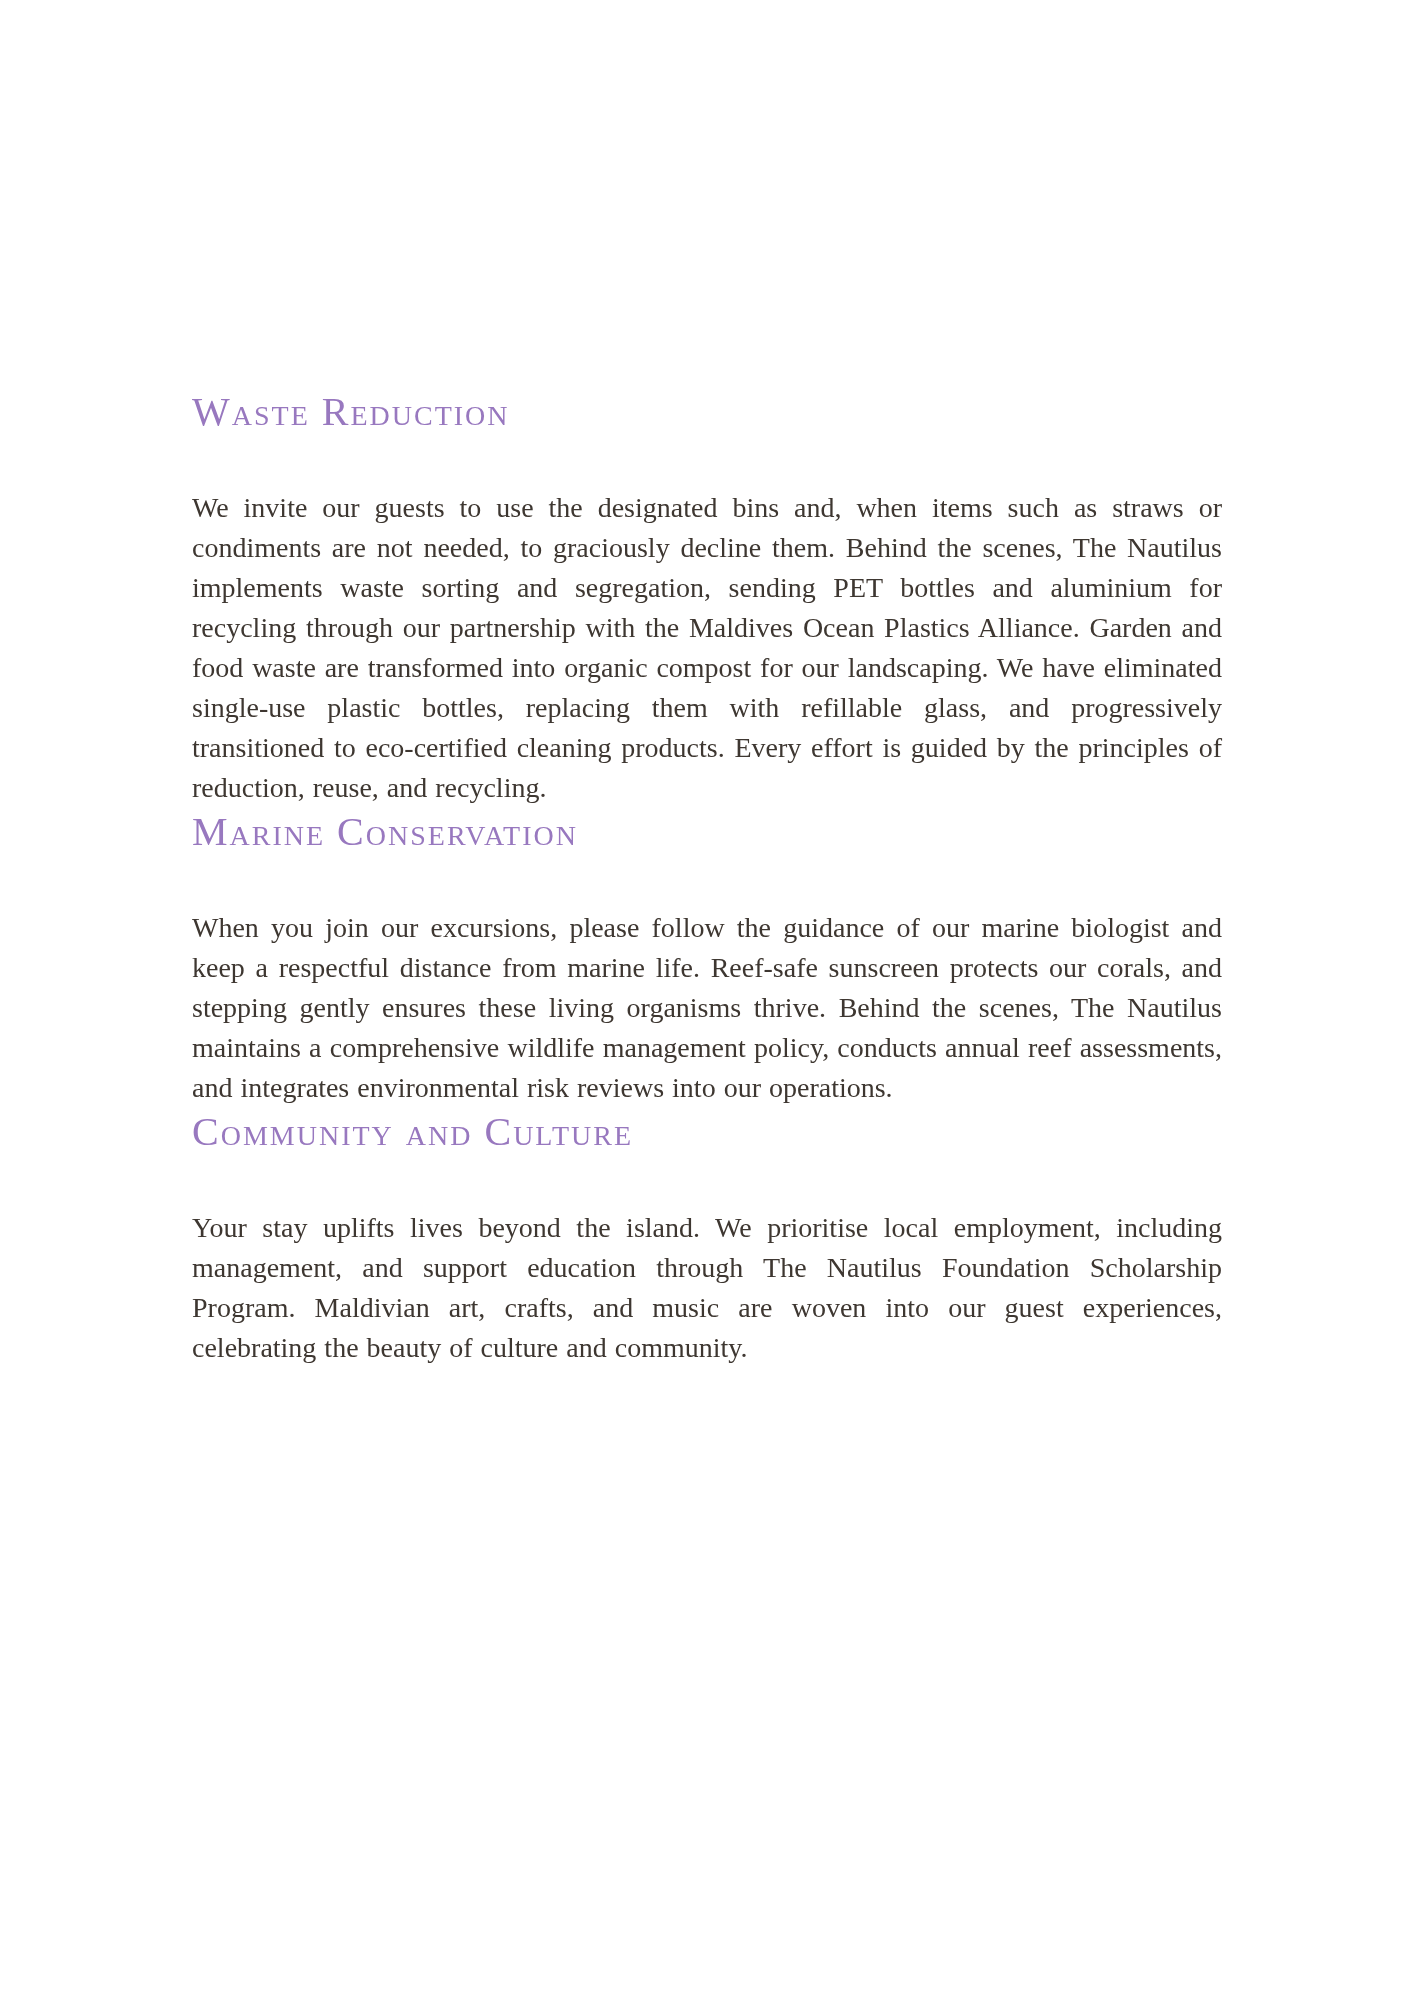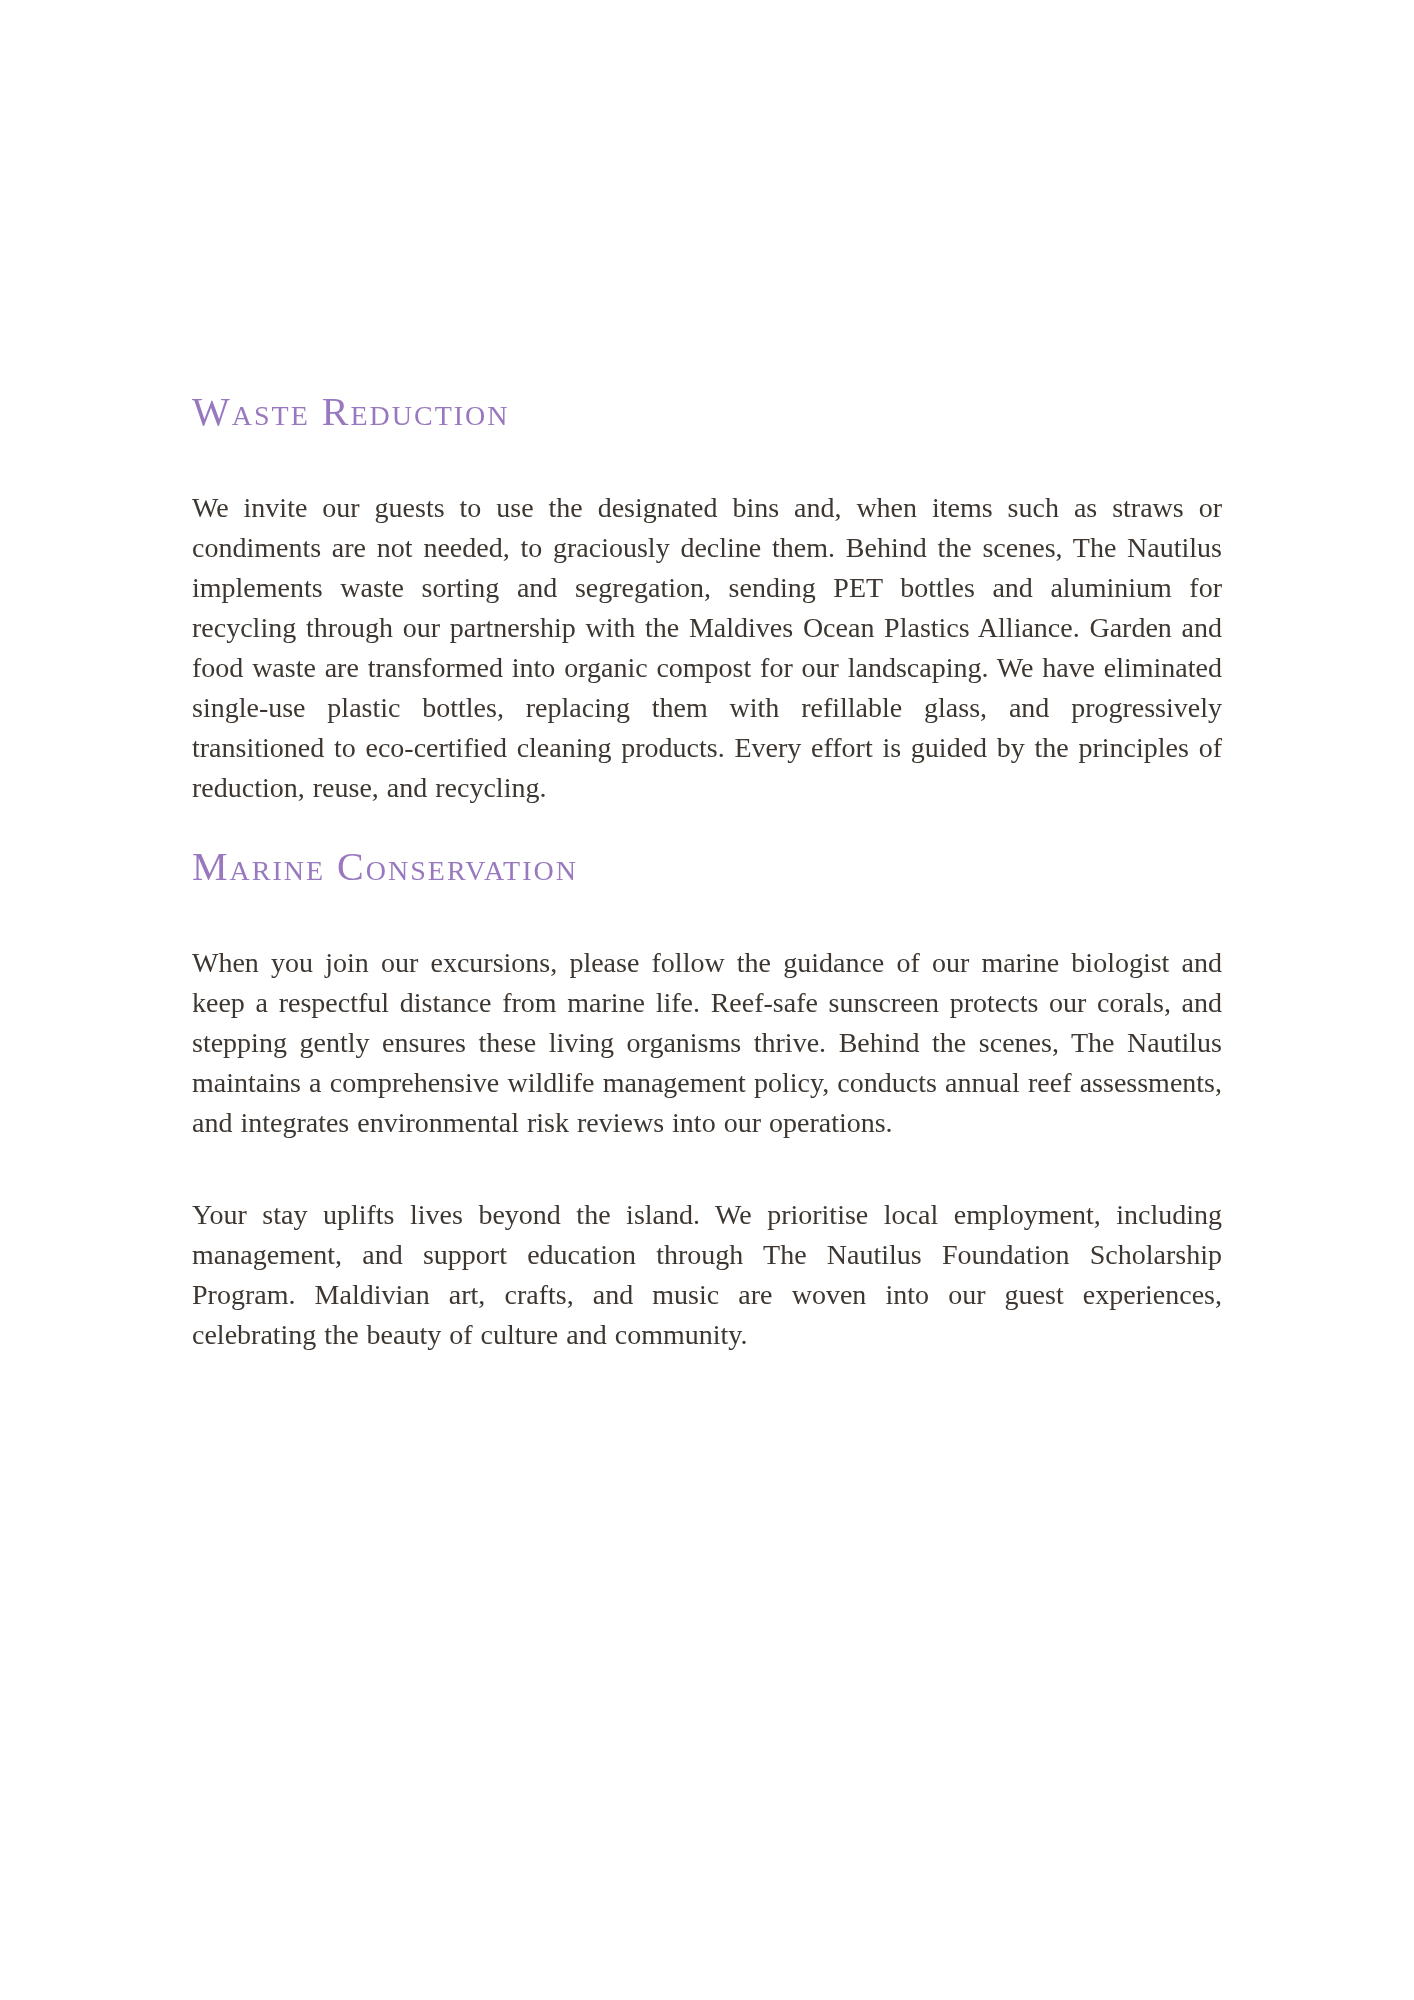--- a/index.html
+++ b/index.html
@@ -32,21 +32,20 @@
     margin: 0;
     font-family: "Liberation Serif", "DejaVu Serif", serif;
     font-size: 40px;
     line-height: 48px;
     font-weight: normal;
     font-variant: small-caps;
     letter-spacing: 2px;
     color: var(--heading-color);
   }
   .section-heading.subsequent {
-    margin-top: 35px;
   }
   .section-paragraph {
     margin: 52px 0 0 0;
     font-size: 28px;
     line-height: 40px;
     color: var(--body-color);
     text-align: justify;
     text-justify: inter-word;
     word-spacing: 1px;
   }
@@ -61,17 +60,18 @@
       <h2 class="section-heading">Waste Reduction</h2>
       <p class="section-paragraph">We invite our guests to use the designated bins and, when items such as straws or condiments are not needed, to graciously decline them. Behind the scenes, The Nautilus implements waste sorting and segregation, sending PET bottles and aluminium for recycling through our partnership with the Maldives Ocean Plastics Alliance. Garden and food waste are transformed into organic compost for our landscaping. We have eliminated single-use plastic bottles, replacing them with refillable glass, and progressively transitioned to eco-certified cleaning products. Every effort is guided by the principles of reduction, reuse, and recycling.</p>
     </section>
 
     <section>
       <h2 class="section-heading subsequent">Marine Conservation</h2>
       <p class="section-paragraph">When you join our excursions, please follow the guidance of our marine biologist and keep a respectful distance from marine life. Reef-safe sunscreen protects our corals, and stepping gently ensures these living organisms thrive. Behind the scenes, The Nautilus maintains a comprehensive wildlife management policy, conducts annual reef assessments, and integrates environmental risk reviews into our operations.</p>
     </section>
 
     <section>
+      <h2 class="section-heading subsequent">Community and Culture</h2>
       <p class="section-paragraph">Your stay uplifts lives beyond the island. We prioritise local employment, including management, and support education through The Nautilus Foundation Scholarship Program. Maldivian art, crafts, and music are woven into our guest experiences, celebrating the beauty of culture and community.</p>
     </section>
 
   </div>
 </div>
 
 </body></html>

